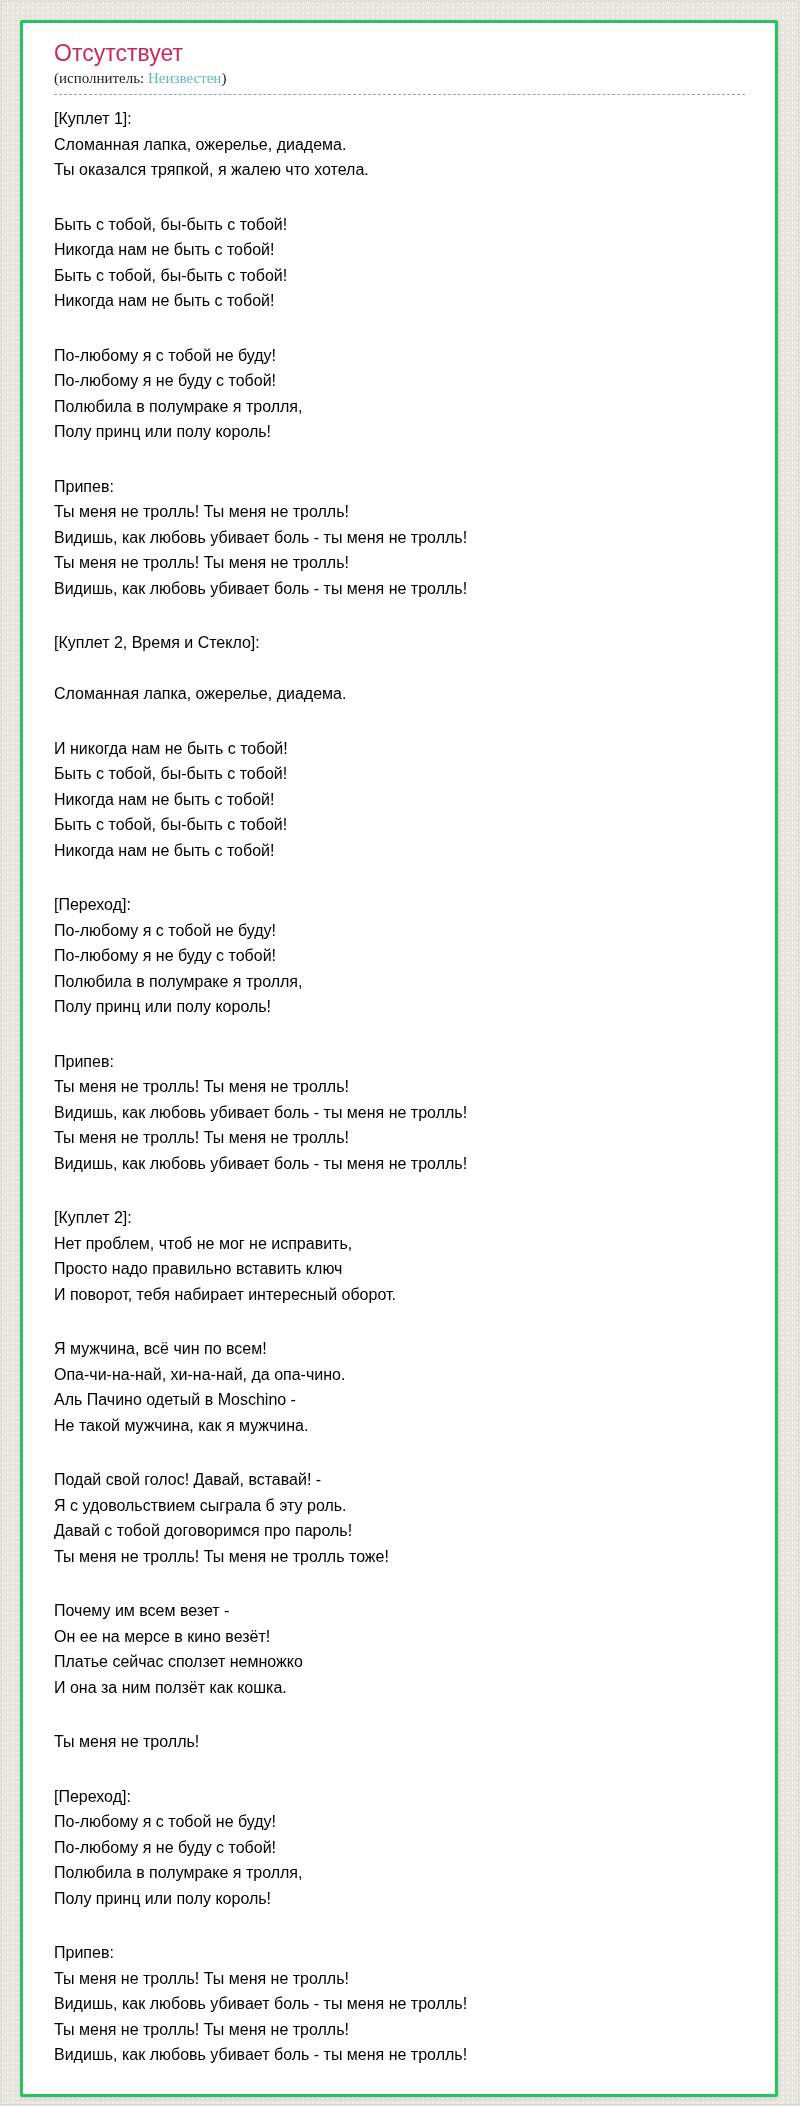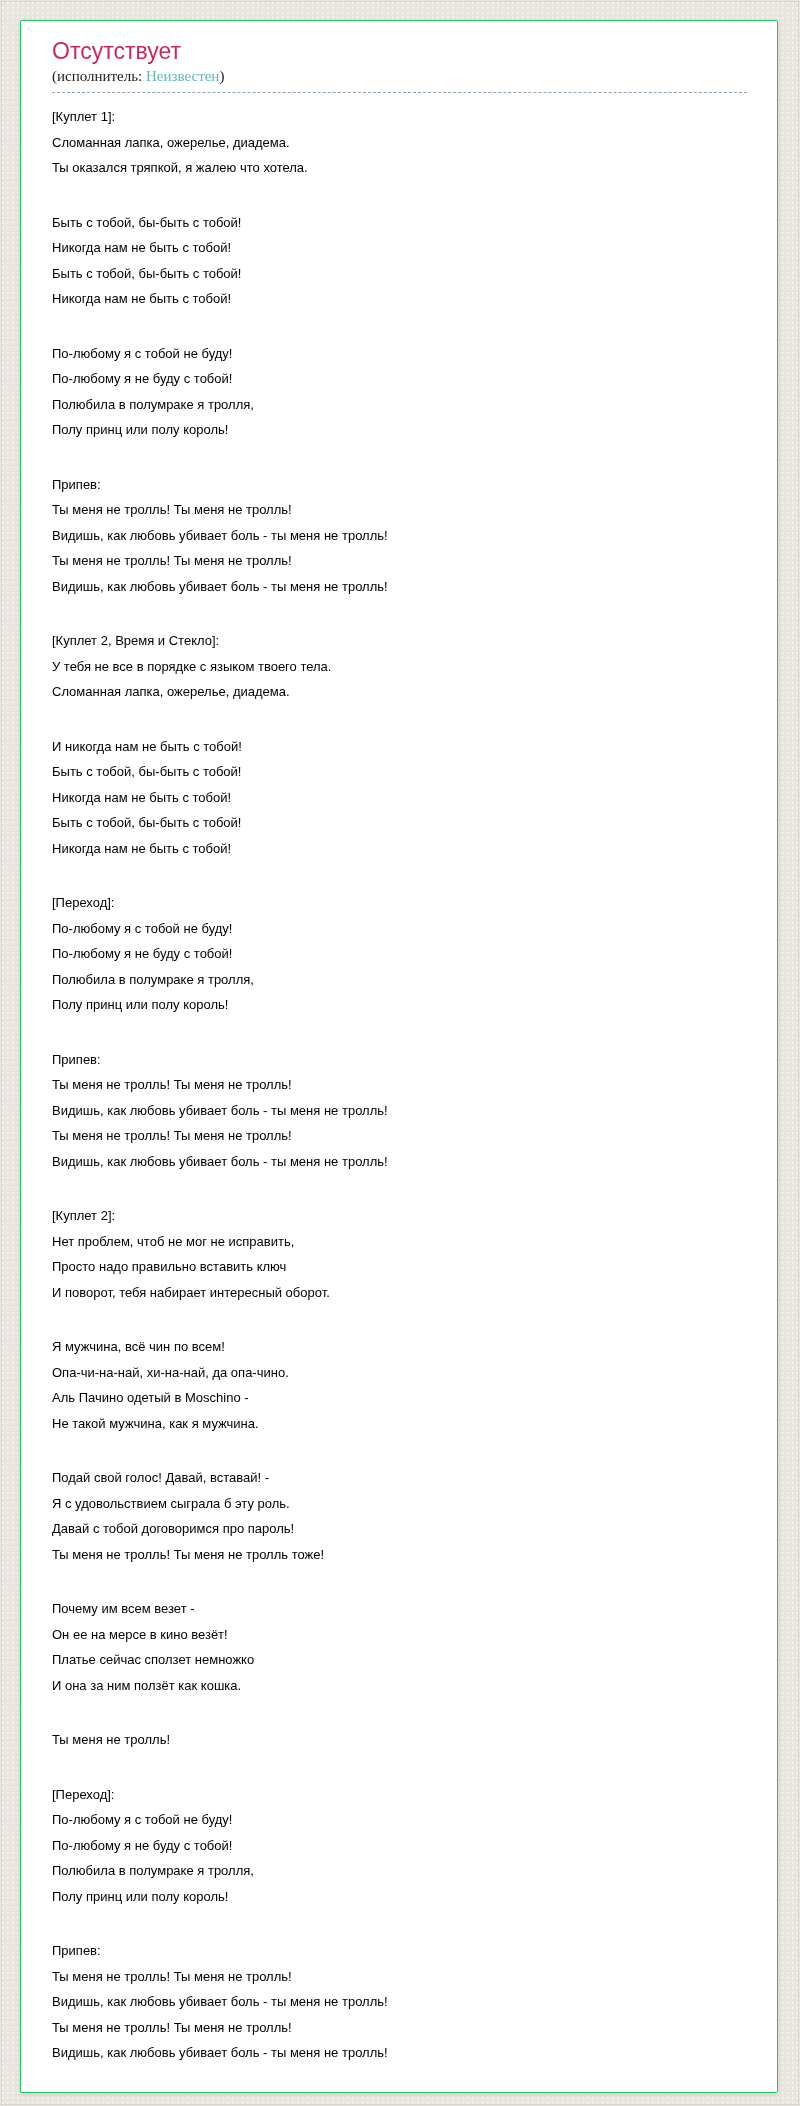--- a/index.html
+++ b/index.html
@@ -25,21 +25,21 @@
     border: 1px dotted #c9c4bd;
     pointer-events: none;
   }
   .card {
     box-sizing: border-box;
     position: relative;
     margin: 20px 22px 0 20px;
     width: 758px;
     min-height: 2066px;
     background: #ffffff;
-    border: 1px solid #22c55e;
+    border: 3px solid #22c55e;
     border-radius: 2px;
     box-shadow: 0 1px 4px rgba(90,80,70,0.18);
     padding: 17px 30px 26px 31px;
   }
   .song-header {
     border-bottom: 1px dashed #8ea2b2;
     padding-bottom: 7px;
   }
   h1.song-title {
     margin: 0;
@@ -55,21 +55,21 @@
     color: #1c1c1c;
     font-family: Liberation Serif, serif;
   }
   .artist-line a {
     color: #5fb4b8;
     text-decoration: none;
     cursor: pointer;
   }
   .lyrics {
     margin-top: 11px;
-    font-size: 13px;
+    font-size: 16px;
     line-height: 25.5px;
     color: #000000;
   }
   .lyrics p.verse {
     margin: 0 0 29px 0;
   }
   .lyrics p.verse:last-child {
     margin-bottom: 0;
   }
 </style>
@@ -84,21 +84,21 @@
     <div class="artist-line">
       <span>(исполнитель: </span><a href="#">Неизвестен</a><span>)</span>
     </div>
   </div>
 
   <div class="lyrics">
       <p class="verse"><span>[Куплет 1]:</span><br><span>Сломанная лапка, ожерелье, диадема.</span><br><span>Ты оказался тряпкой, я жалею что хотела.</span></p>
       <p class="verse"><span>Быть с тобой, бы-быть с тобой!</span><br><span>Никогда нам не быть с тобой!</span><br><span>Быть с тобой, бы-быть с тобой!</span><br><span>Никогда нам не быть с тобой!</span></p>
       <p class="verse"><span>По-любому я с тобой не буду!</span><br><span>По-любому я не буду с тобой!</span><br><span>Полюбила в полумраке я тролля,</span><br><span>Полу принц или полу король!</span></p>
       <p class="verse"><span>Припев:</span><br><span>Ты меня не тролль! Ты меня не тролль!</span><br><span>Видишь, как любовь убивает боль - ты меня не тролль!</span><br><span>Ты меня не тролль! Ты меня не тролль!</span><br><span>Видишь, как любовь убивает боль - ты меня не тролль!</span></p>
-      <p class="verse"><span>[Куплет 2, Время и Стекло]:</span><br><span>У тебя не все в порядке с языком твоего тела.</span><br><span>Сломанная лапка, ожерелье, диадема.</span></p>
+      <p class="verse"><span>[Куплет 2, Время и Стекло]:</span><br><br><span>Сломанная лапка, ожерелье, диадема.</span></p>
       <p class="verse"><span>И никогда нам не быть с тобой!</span><br><span>Быть с тобой, бы-быть с тобой!</span><br><span>Никогда нам не быть с тобой!</span><br><span>Быть с тобой, бы-быть с тобой!</span><br><span>Никогда нам не быть с тобой!</span></p>
       <p class="verse"><span>[Переход]:</span><br><span>По-любому я с тобой не буду!</span><br><span>По-любому я не буду с тобой!</span><br><span>Полюбила в полумраке я тролля,</span><br><span>Полу принц или полу король!</span></p>
       <p class="verse"><span>Припев:</span><br><span>Ты меня не тролль! Ты меня не тролль!</span><br><span>Видишь, как любовь убивает боль - ты меня не тролль!</span><br><span>Ты меня не тролль! Ты меня не тролль!</span><br><span>Видишь, как любовь убивает боль - ты меня не тролль!</span></p>
       <p class="verse"><span>[Куплет 2]:</span><br><span>Нет проблем, чтоб не мог не исправить,</span><br><span>Просто надо правильно вставить ключ</span><br><span>И поворот, тебя набирает интересный оборот.</span></p>
       <p class="verse"><span>Я мужчина, всё чин по всем!</span><br><span>Опа-чи-на-най, хи-на-най, да опа-чино.</span><br><span>Аль Пачино одетый в Moschino -</span><br><span>Не такой мужчина, как я мужчина.</span></p>
       <p class="verse"><span>Подай свой голос! Давай, вставай! -</span><br><span>Я с удовольствием сыграла б эту роль.</span><br><span>Давай с тобой договоримся про пароль!</span><br><span>Ты меня не тролль! Ты меня не тролль тоже!</span></p>
       <p class="verse"><span>Почему им всем везет -</span><br><span>Он ее на мерсе в кино везёт!</span><br><span>Платье сейчас сползет немножко</span><br><span>И она за ним ползёт как кошка.</span></p>
       <p class="verse"><span>Ты меня не тролль!</span></p>
       <p class="verse"><span>[Переход]:</span><br><span>По-любому я с тобой не буду!</span><br><span>По-любому я не буду с тобой!</span><br><span>Полюбила в полумраке я тролля,</span><br><span>Полу принц или полу король!</span></p>
       <p class="verse"><span>Припев:</span><br><span>Ты меня не тролль! Ты меня не тролль!</span><br><span>Видишь, как любовь убивает боль - ты меня не тролль!</span><br><span>Ты меня не тролль! Ты меня не тролль!</span><br><span>Видишь, как любовь убивает боль - ты меня не тролль!</span></p>

